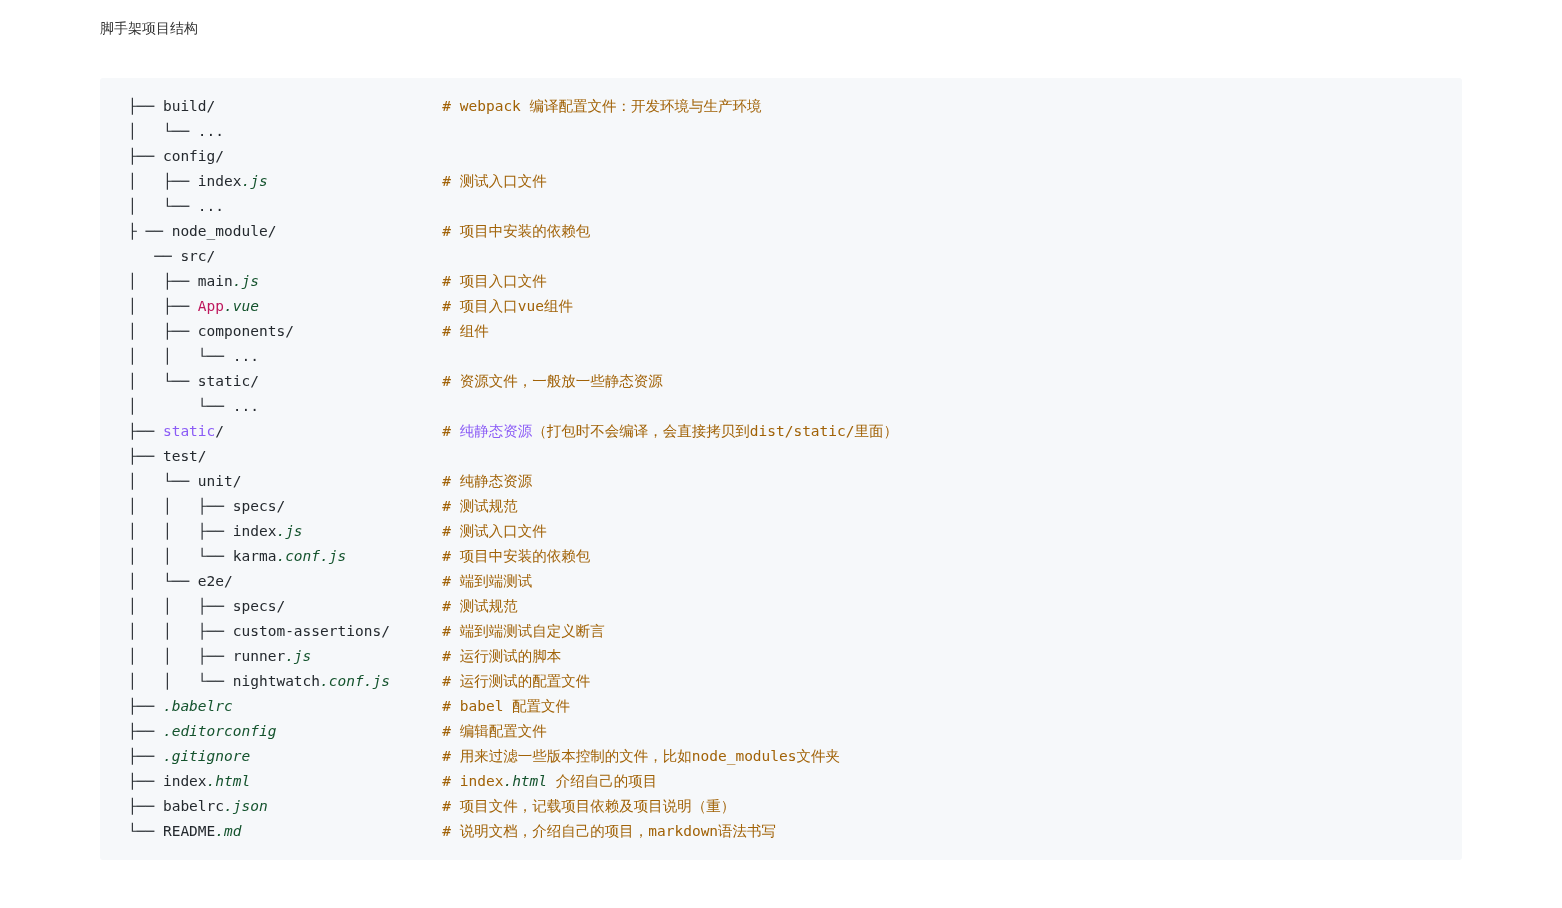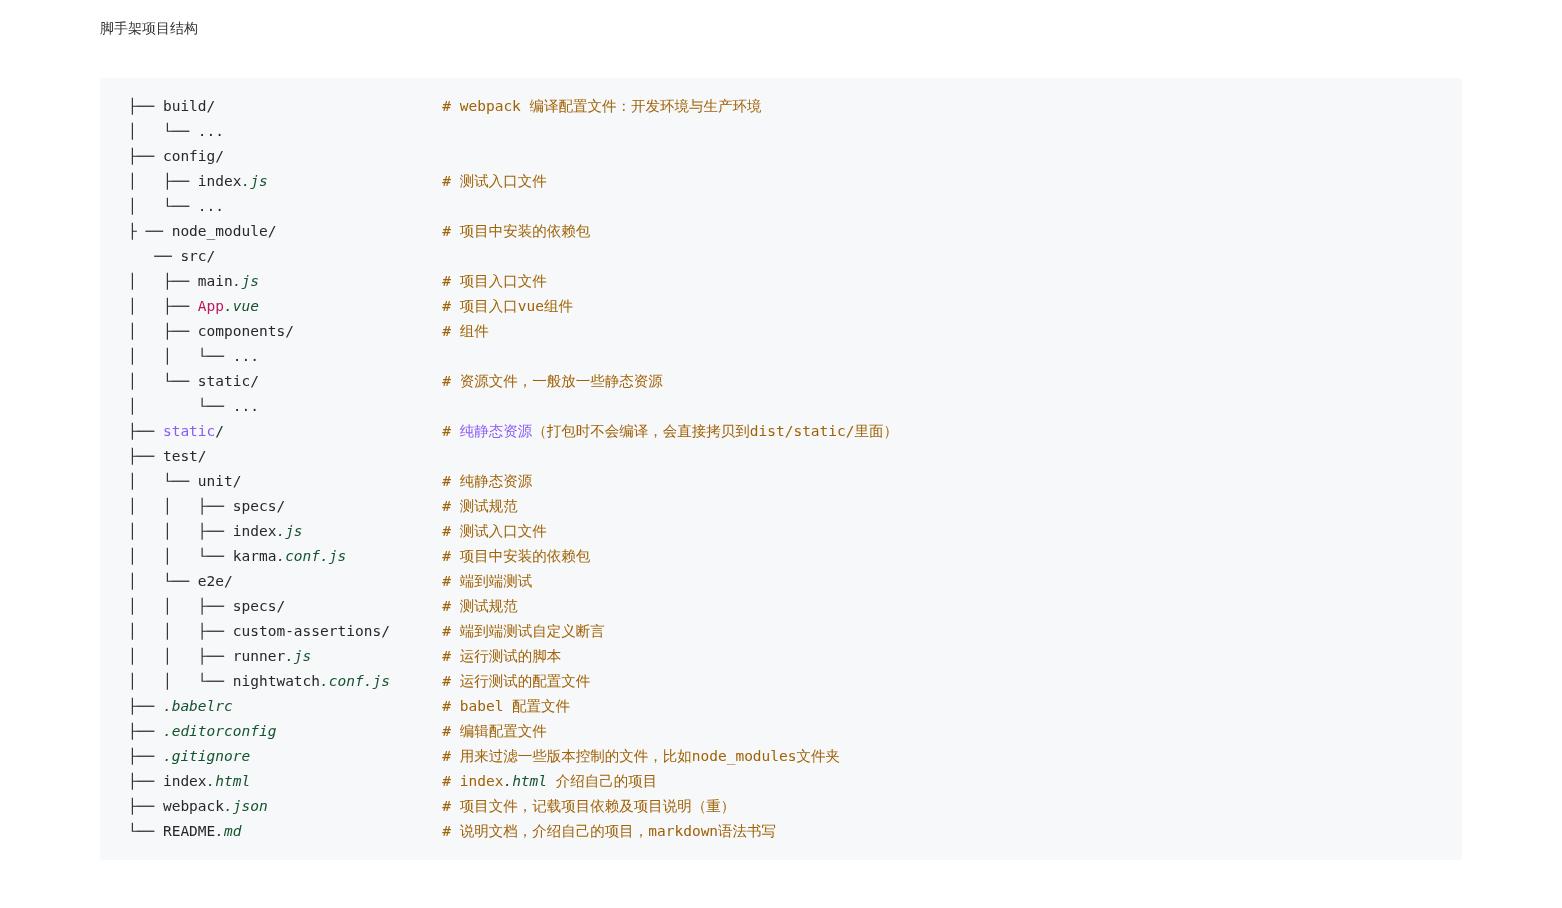--- a/index.html
+++ b/index.html
@@ -56,14 +56,14 @@
 <span>│   │   └── karma</span><span class="blue">.conf</span><span class="blue">.js</span><span class="comment">           # 项目中安装的依赖包</span>
 <span>│   └── e2e/</span><span class="comment">                        # 端到端测试</span>
 <span>│   │   ├── specs/</span><span class="comment">                  # 测试规范</span>
 <span>│   │   ├── custom-assertions/</span><span class="comment">      # 端到端测试自定义断言</span>
 <span>│   │   ├── runner</span><span class="blue">.js</span><span class="comment">               # 运行测试的脚本</span>
 <span>│   │   └── nightwatch</span><span class="blue">.conf</span><span class="blue">.js</span><span class="comment">      # 运行测试的配置文件</span>
 <span>├── </span><span class="blue">.babelrc</span><span class="comment">                        # babel 配置文件</span>
 <span>├── </span><span class="blue">.editorconfig</span><span class="comment">                   # 编辑配置文件</span>
 <span>├── </span><span class="blue">.gitignore</span><span class="comment">                      # 用来过滤一些版本控制的文件，比如node_modules文件夹</span>
 <span>├── index</span><span class="blue">.html</span><span class="comment">                      # index</span><span class="blue">.html</span><span class="comment"> 介绍自己的项目</span>
-<span>├── webpack</span><span class="blue">.json</span><span class="comment">                    # 项目文件，记载项目依赖及项目说明（重）</span>
+<span>├── babelrc</span><span class="blue">.json</span><span class="comment">                    # 项目文件，记载项目依赖及项目说明（重）</span>
 <span>└── README</span><span class="blue">.md</span><span class="comment">                       # 说明文档，介绍自己的项目，markdown语法书写</span></code></pre>
 
 </body></html>

